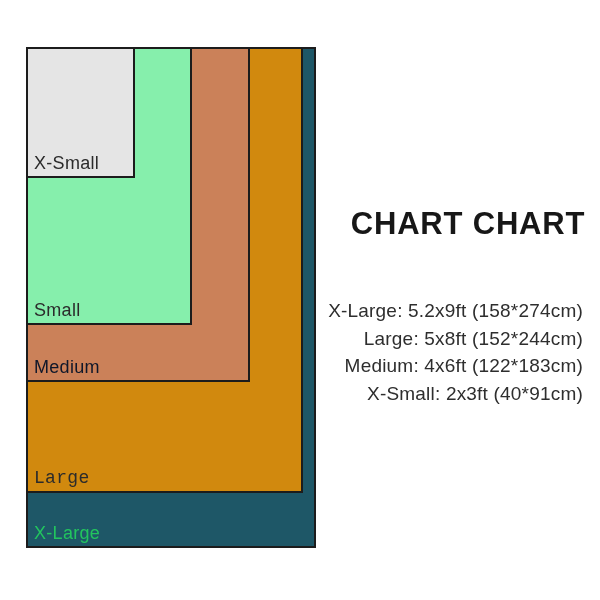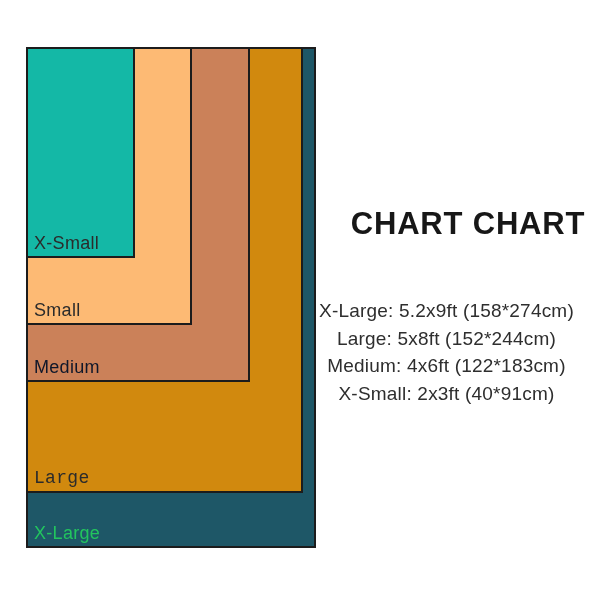--- a/index.html
+++ b/index.html
@@ -54,21 +54,21 @@
     line-height: 39px;
     font-weight: bold;
     letter-spacing: 0.8px;
     color: #171717;
   }
   .specs {
     position: absolute;
     left: 310px;
     top: 297px;
     width: 273px;
-    text-align: center;
+    text-align: right;
   }
   .spec-line {
     font-size: 19px;
     line-height: 27.5px;
     color: #2e2e2e;
     letter-spacing: 0.2px;
     white-space: nowrap;
   }
 </style>
 </head>
@@ -79,24 +79,24 @@
   <div class="diagram">
     <div class="rug" style="width: 290px; height: 501px; background: rgb(30, 87, 103); border-color: rgb(28, 28, 28);">
       <span class="rug-label" style="color: #22c55e;">X-Large</span>
     </div>
     <div class="rug" style="width: 277px; height: 446px; background: rgb(209, 137, 14); border-color: rgb(28, 28, 28);">
       <span class="rug-label" style="color: rgb(43, 43, 43); font-family: Liberation Mono, monospace;">Large</span>
     </div>
     <div class="rug" style="width: 224px; height: 335px; background: rgb(203, 129, 89); border-color: rgb(28, 28, 28);">
       <span class="rug-label" style="color: #0f172a;">Medium</span>
     </div>
-    <div class="rug" style="width: 166px; height: 278px; background: #fdba74; border-color: rgb(28, 28, 28);">
+    <div class="rug" style="width: 166px; height: 278px; background: #86efac; border-color: rgb(28, 28, 28);">
       <span class="rug-label" style="color: rgb(43, 43, 43);">Small</span>
     </div>
-    <div class="rug" style="width: 109px; height: 211px; background: #14b8a6; border-color: rgb(28, 28, 28);">
+    <div class="rug" style="width: 109px; height: 131px; background: #e5e5e5; border-color: rgb(28, 28, 28);">
       <span class="rug-label" style="color: rgb(43, 43, 43);">X-Small</span>
     </div>
   </div>
 
   <h1 class="panel-title">
     <br>
     <span>CHART CHART</span>
   </h1>
 
   <div class="specs">

